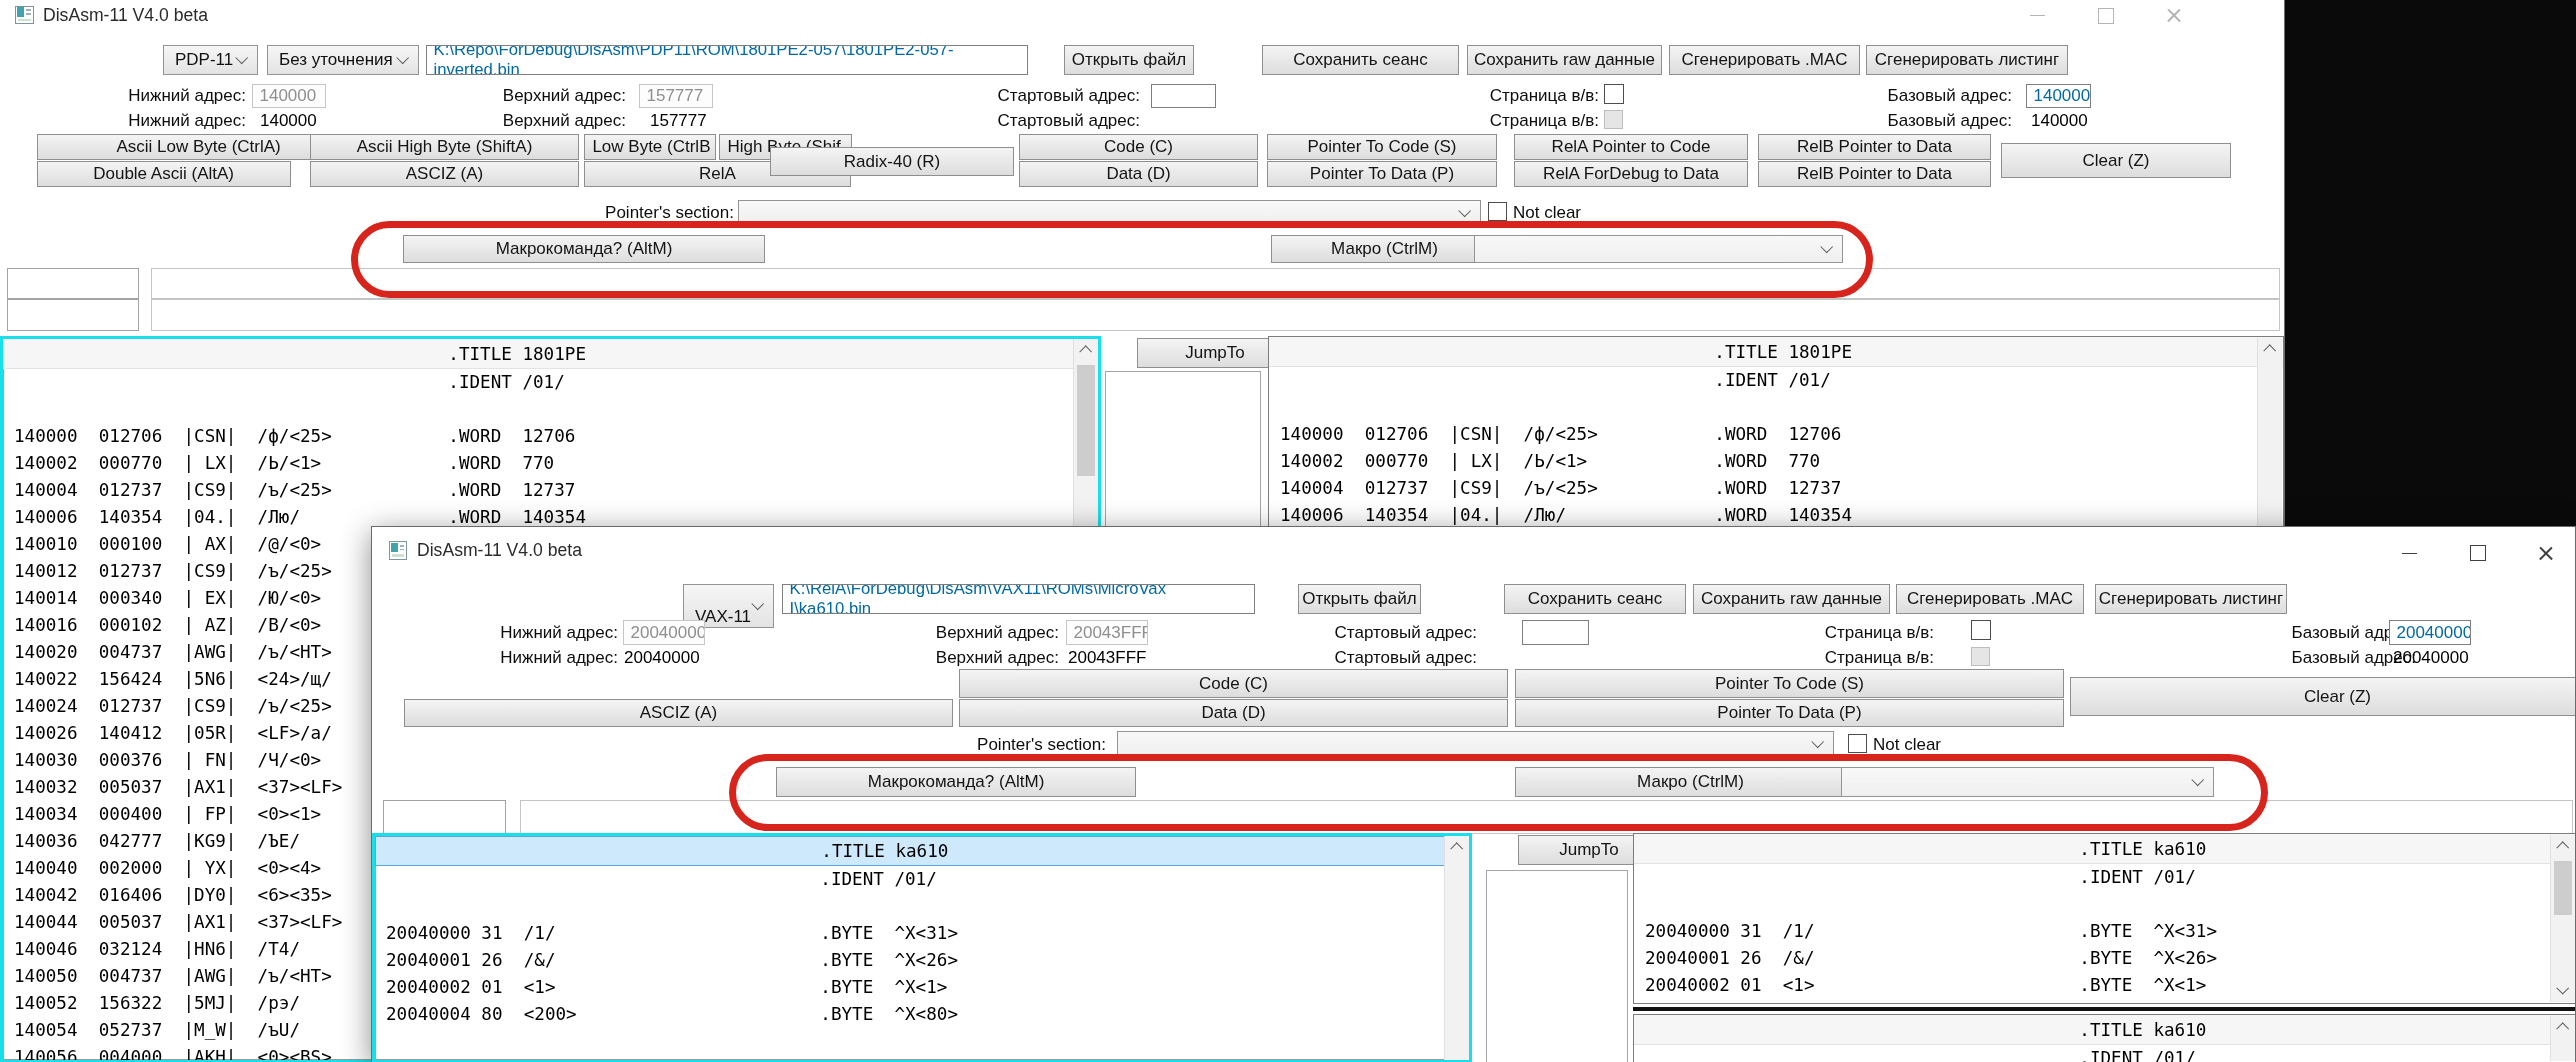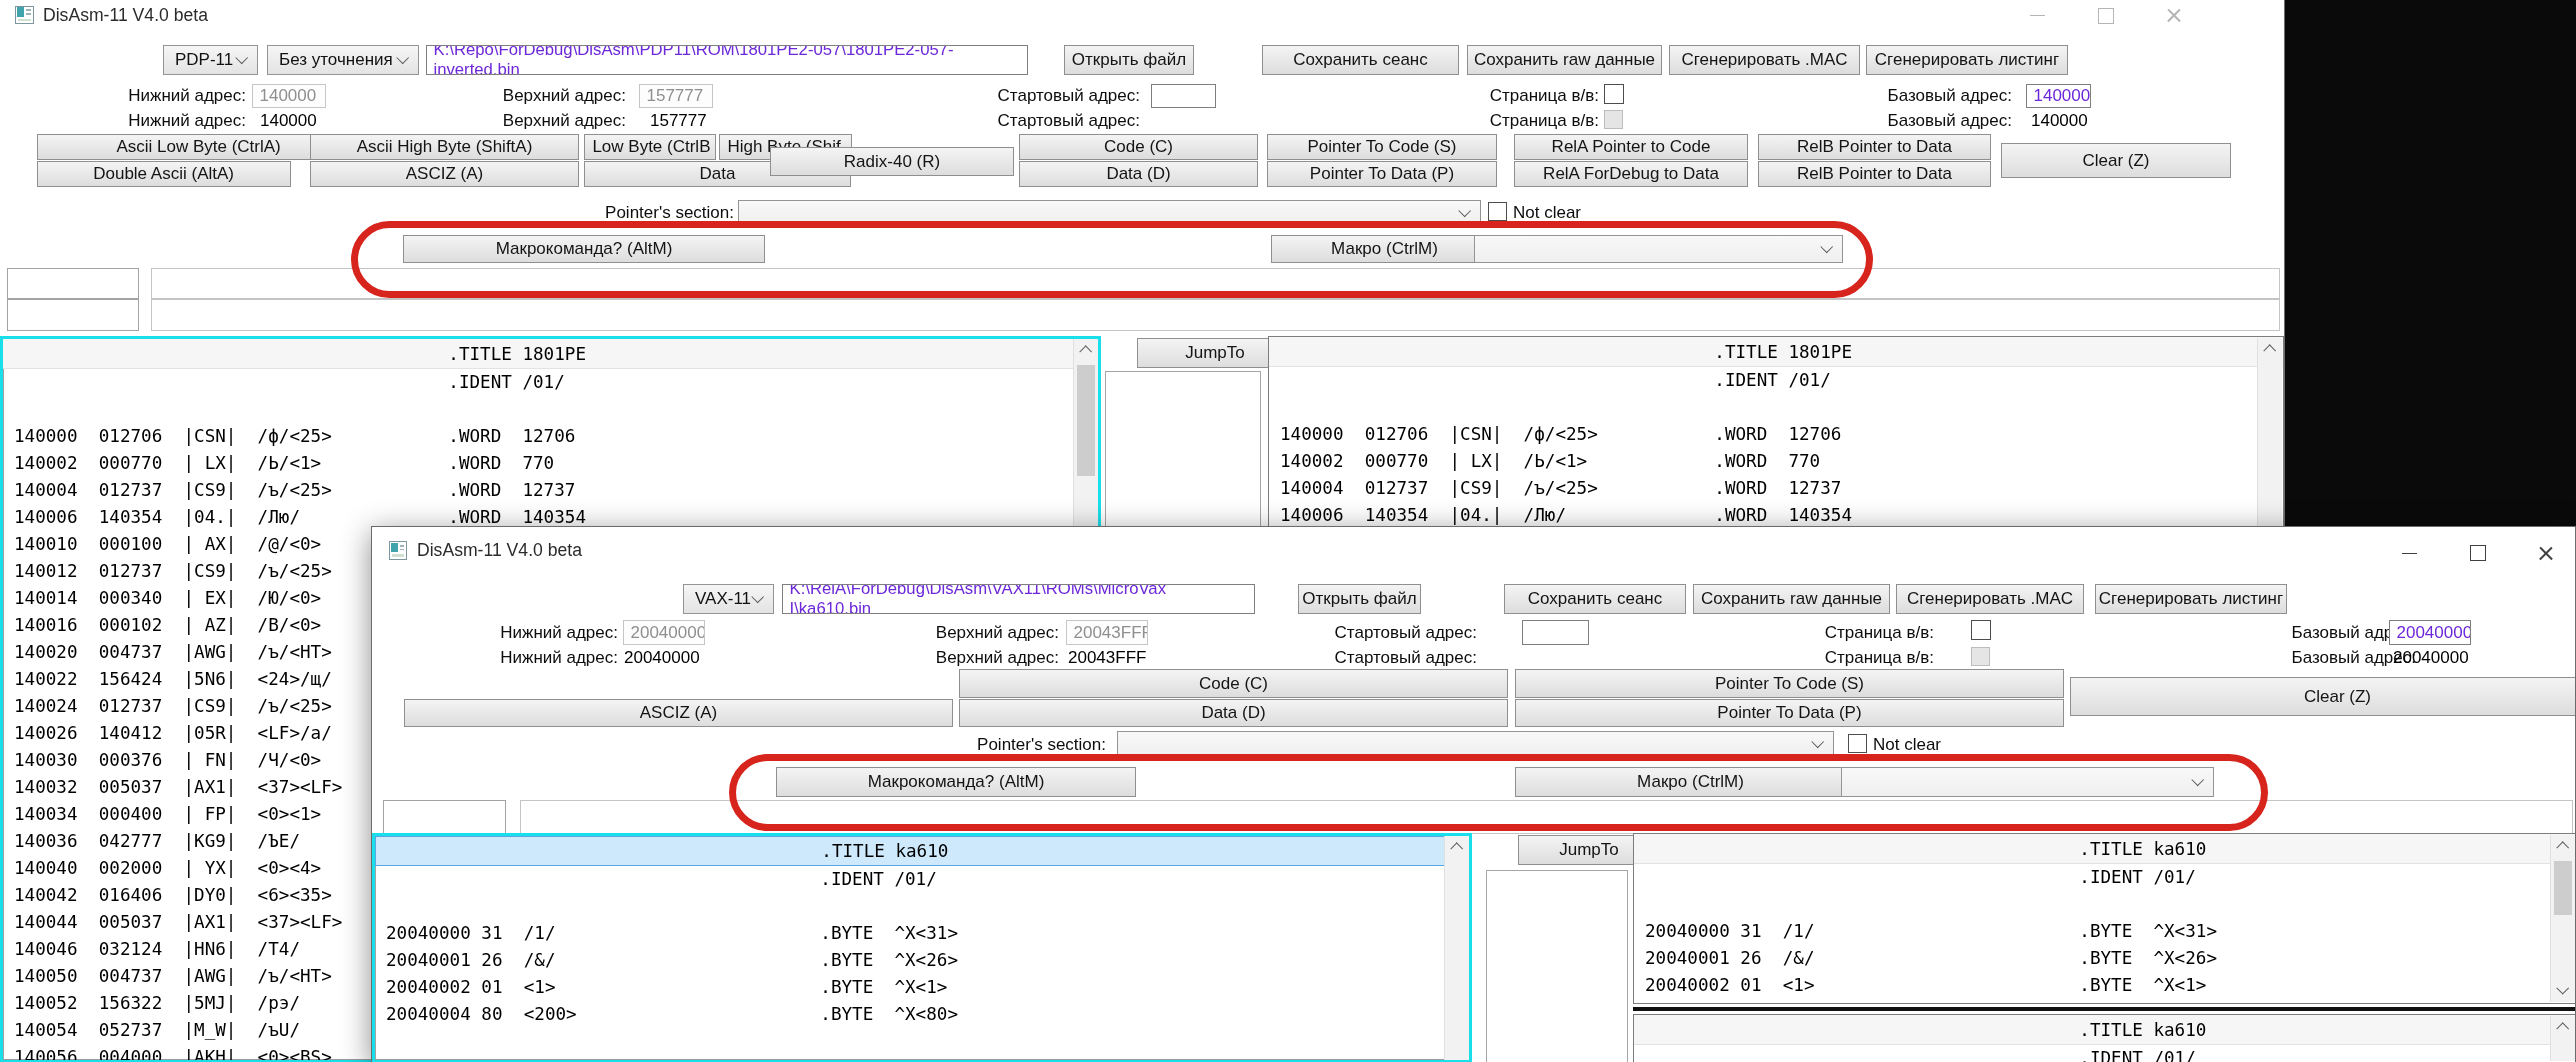--- a/index.html
+++ b/index.html
@@ -12,21 +12,21 @@
        background:linear-gradient(180deg,#f4f4f4,#dddddd);border:0.9px solid #8f8f8f;
        font-size:17px;color:#141414;white-space:nowrap;overflow:hidden;margin-left:32px;}
   .btn.clipL{justify-content:flex-start;padding-left:7.4px;}
   .combo{position:absolute;box-sizing:border-box;display:flex;align-items:center;
        background:linear-gradient(180deg,#f6f6f6,#e3e3e3);border:0.9px solid #949494;
        font-size:17px;padding:0 28px 0 11px;white-space:nowrap;}
   .combo.empty{background:linear-gradient(180deg,#f8f8f8,#efefef);}
   .chev{position:absolute;right:11px;top:50%;width:8.4px;height:8.4px;border-right:1.9px solid #5a5a5a;
         border-bottom:1.9px solid #5a5a5a;transform:translateY(-70%) rotate(45deg);}
   .input{position:absolute;box-sizing:border-box;background:#fff;border:0.9px solid #7f7f7f;
-       display:flex;align-items:center;padding:0 6.5px;font-size:17px;color:#6d28d9;overflow:hidden;}
+       display:flex;align-items:center;padding:0 6.5px;font-size:17px;color:#0369a1;overflow:hidden;}
   .input.dis{color:#8f8f8f;border-color:#c6c6c6;background:#fdfdfd;}
   .lbl{position:absolute;font-size:17px;color:#0d0d0d;white-space:nowrap;box-sizing:border-box;}
   .lbl.r{text-align:right;}
   .val{position:absolute;font-size:17px;color:#000;white-space:nowrap;}
   .cb{position:absolute;box-sizing:border-box;width:19.5px;height:19.5px;background:#fff;border:0.9px solid #4d4d4d;}
   .cb.dis{background:#e5e5e5;border-color:#bdbdbd;}
   .smallbox{position:absolute;box-sizing:border-box;background:#fff;border:0.9px solid #a3a3a3;}
   .widebox{position:absolute;box-sizing:border-box;background:#fff;border:0.9px solid #c4c4c4;}
   .pane{position:absolute;box-sizing:border-box;background:#fff;border:0.9px solid #7d7d7d;overflow:hidden;
         box-shadow:inset 0 0.9px 0 #b9b9b9;}
@@ -121,21 +121,21 @@
     <div class="btn" style="left:4.6px;top:134px;width:324px;height:26px;">Ascii Low Byte (CtrlA)</div>
     <div class="btn" style="left:278px;top:134px;width:269px;height:26px;">Ascii High Byte (ShiftA)</div>
     <div class="btn clipL" style="left:552px;top:134px;width:132px;height:26px;">Low Byte (CtrlB</div>
     <div class="btn clipL" style="left:687px;top:134px;width:133px;height:26px;">High Byte (Shif</div>
     <div class="btn" style="left:987px;top:134px;width:239px;height:26px;">Code (C)</div>
     <div class="btn" style="left:1235px;top:134px;width:230px;height:26px;">Pointer To Code (S)</div>
     <div class="btn" style="left:1482px;top:134px;width:234px;height:26px;">RelA Pointer to Code</div>
     <div class="btn" style="left:1726px;top:134px;width:233px;height:26px;">RelB Pointer to Data</div>
     <div class="btn" style="left:4.6px;top:161px;width:254px;height:26px;">Double Ascii (AltA)</div>
     <div class="btn" style="left:278px;top:161px;width:269px;height:26px;">ASCIZ (A)</div>
-    <div class="btn" style="left:552px;top:161px;width:267px;height:26px;">Data</div>
+    <div class="btn" style="left:552px;top:161px;width:267px;height:26px;">RelA</div>
     <div class="btn" style="left:987px;top:161px;width:239px;height:26px;">Data (D)</div>
     <div class="btn" style="left:1235px;top:161px;width:230px;height:26px;">Pointer To Data (P)</div>
     <div class="btn" style="left:1482px;top:161px;width:234px;height:26px;">RelA ForDebug to Data</div>
     <div class="btn" style="left:1726px;top:161px;width:233px;height:26px;">RelB Pointer to Data</div>
     <div class="btn" style="left:738px;top:147px;width:244px;height:29px;">Radix-40 (R)</div>
     <div class="btn" style="left:1969px;top:143px;width:230px;height:35px;">Clear (Z)</div>
 
     <div class="lbl r" style="left:548px;top:203px;width:186px;">Pointer's section:</div>
     <div class="combo empty" style="left:738px;top:200px;width:743px;height:26px;">
         <span class="chev"></span>
@@ -247,21 +247,21 @@
     <div class="wbtn" style="left:2016px;top:14px;color:#3f3f3f;">
         <span class="g-min"></span>
       </div>
     <div class="wbtn" style="left:2084px;top:14px;color:#3f3f3f;">
         <span class="g-max"></span>
       </div>
     <div class="wbtn" style="left:2152px;top:14px;color:#3f3f3f;">
         <span class="g-x"></span>
       </div>
 
-    <div class="combo" style="left:311px;top:57px;width:91px;height:30px;">
+    <div class="combo" style="left:311px;top:57px;width:91px;height:44px;align-items:flex-end;">
         <span>VAX-11</span>
         <span class="chev"></span>
       </div>
     <div class="input" style="left:410px;top:57px;width:473px;height:30px;font-size:16.7px;">K:\RelA\ForDebug\DisAsm\VAX11\ROMs\MicroVax I\ka610.bin</div>
     <div class="btn" style="left:894px;top:57px;width:123px;height:30px;">Открыть файл</div>
     <div class="btn" style="left:1100px;top:57px;width:182px;height:30px;">Сохранить сеанс</div>
     <div class="btn" style="left:1289px;top:57px;width:197px;height:30px;">Сохранить raw данные</div>
     <div class="btn" style="left:1492px;top:57px;width:188px;height:30px;">Сгенерировать .MAC</div>
     <div class="btn" style="left:1691px;top:57px;width:192px;height:30px;">Сгенерировать листинг</div>
 

